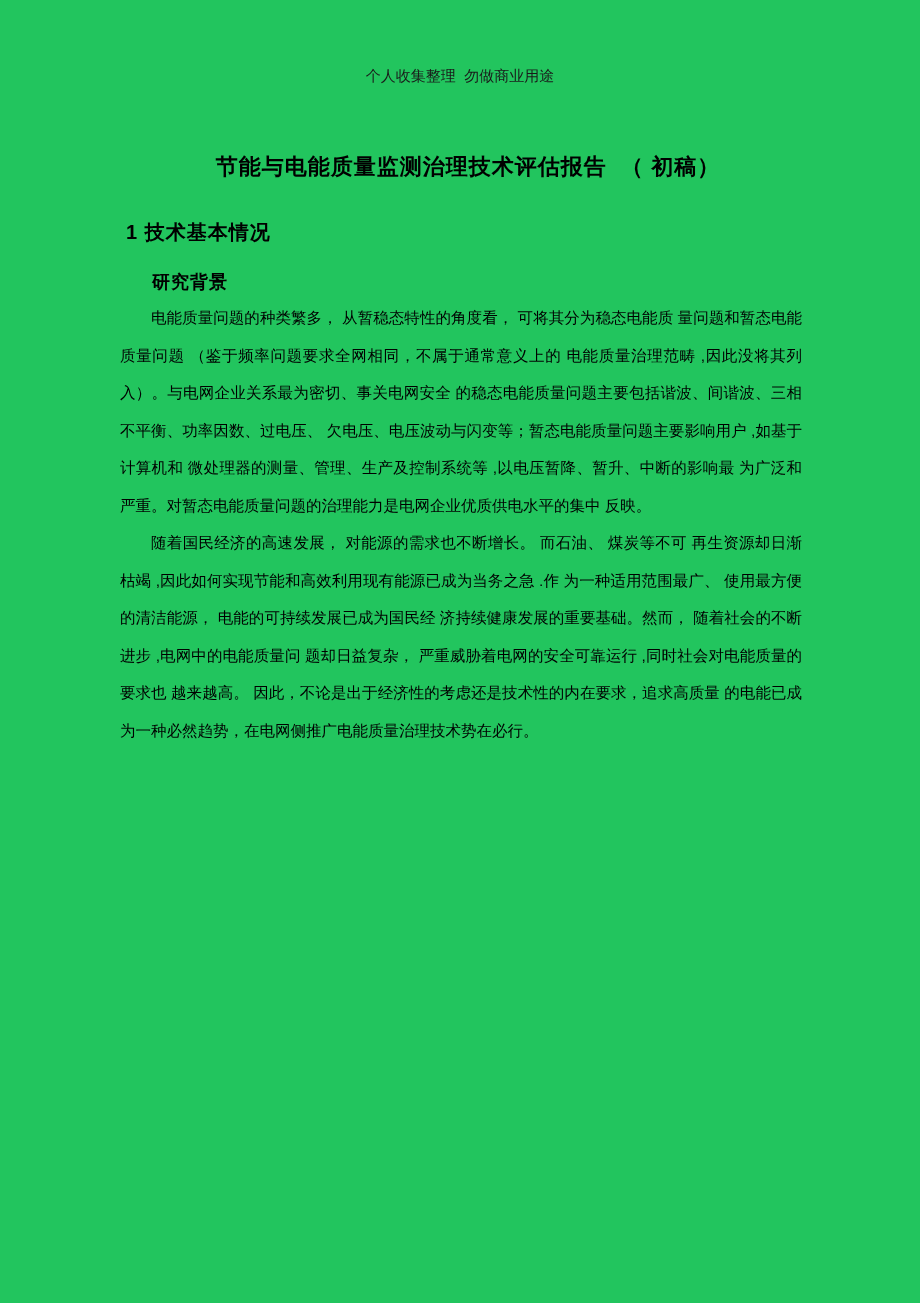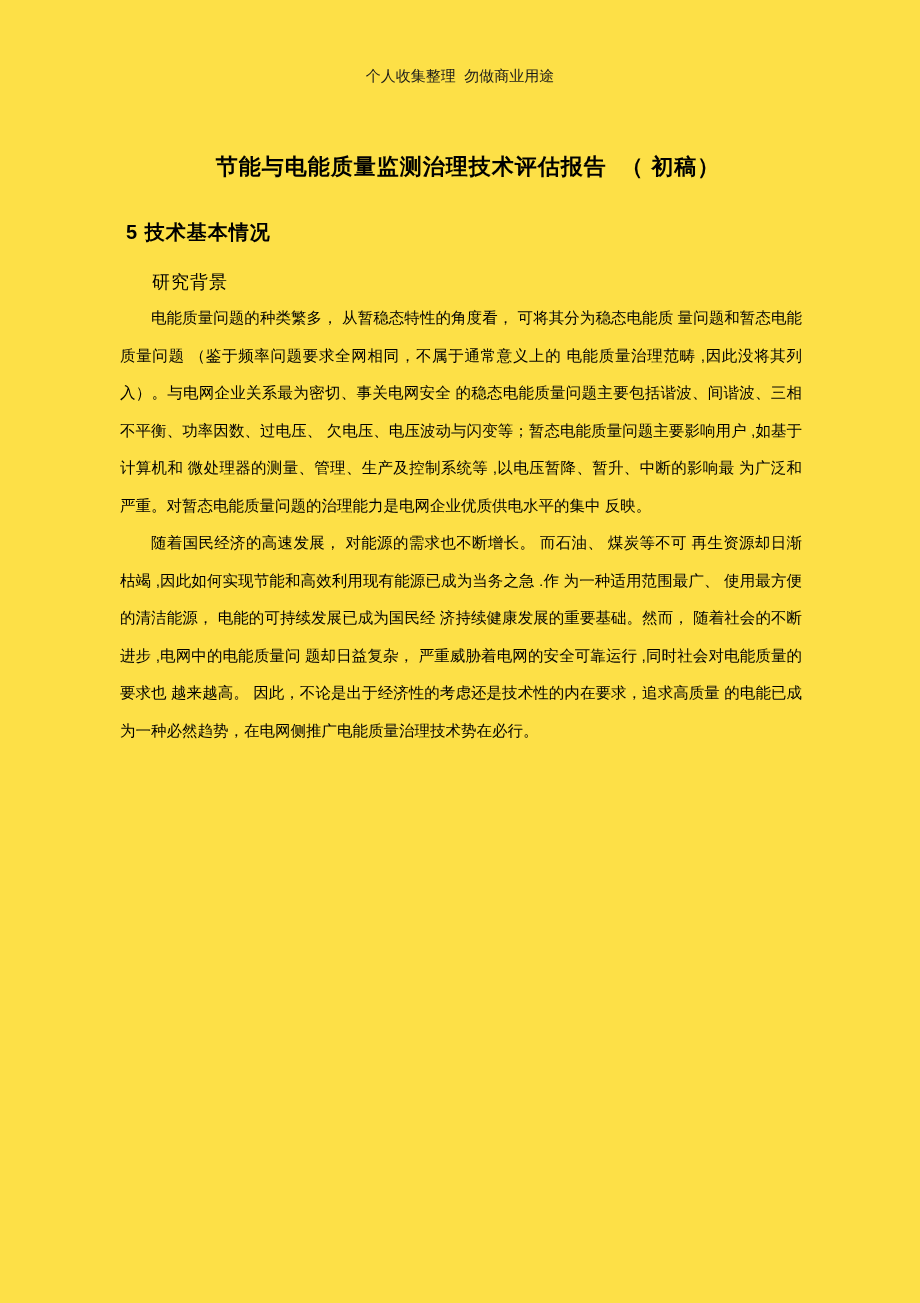--- a/index.html
+++ b/index.html
@@ -4,21 +4,21 @@
   <style>
     html, body {
       margin: 0;
       padding: 0;
       background: #ffffff;
     }
     .page {
       position: relative;
       width: 920px;
       height: 1303px;
-      background: #fde047;
+      background: #22c55e;
       color: #000000;
       font-family: "Liberation Sans", "DejaVu Sans", sans-serif;
       overflow: hidden;
     }
     .header-note {
       position: absolute;
       top: 67px;
       left: 0;
       width: 100%;
       text-align: center;
@@ -47,21 +47,21 @@
       font-size: 20px;
       font-weight: bold;
       letter-spacing: 1px;
     }
     .subsection-heading {
       position: absolute;
       top: 270px;
       left: 152px;
       margin: 0;
       font-size: 18px;
-      font-weight: normal;
+      font-weight: bold;
       letter-spacing: 1px;
     }
     .body-text {
       position: absolute;
       top: 299px;
       left: 120px;
       width: 682px;
       font-size: 15.5px;
       line-height: 37.5px;
       text-align: justify;
@@ -76,21 +76,21 @@
   </style>
 </head>
 <body>
 
 <div class="page">
 
   <div class="header-note">个人收集整理  勿做商业用途</div>
 
   <h1 class="doc-title">节能与电能质量监测治理技术评估报告  （ 初稿）</h1>
 
-  <h2 class="section-heading">5 技术基本情况</h2>
+  <h2 class="section-heading">1 技术基本情况</h2>
 
   <h3 class="subsection-heading">研究背景</h3>
 
   <div class="body-text">
     <p class="para">电能质量问题的种类繁多， 从暂稳态特性的角度看， 可将其分为稳态电能质 量问题和暂态电能质量问题 （鉴于频率问题要求全网相同，不属于通常意义上的 电能质量治理范畴 ,因此没将其列入）。与电网企业关系最为密切、事关电网安全 的稳态电能质量问题主要包括谐波、间谐波、三相不平衡、功率因数、过电压、 欠电压、电压波动与闪变等；暂态电能质量问题主要影响用户 ,如基于计算机和 微处理器的测量、管理、生产及控制系统等 ,以电压暂降、暂升、中断的影响最 为广泛和严重。对暂态电能质量问题的治理能力是电网企业优质供电水平的集中 反映。</p>
     <p class="para">随着国民经济的高速发展， 对能源的需求也不断增长。 而石油、 煤炭等不可 再生资源却日渐枯竭 ,因此如何实现节能和高效利用现有能源已成为当务之急 .作 为一种适用范围最广、 使用最方便的清洁能源， 电能的可持续发展已成为国民经 济持续健康发展的重要基础。然而， 随着社会的不断进步 ,电网中的电能质量问 题却日益复杂， 严重威胁着电网的安全可靠运行 ,同时社会对电能质量的要求也 越来越高。 因此，不论是出于经济性的考虑还是技术性的内在要求，追求高质量 的电能已成为一种必然趋势，在电网侧推广电能质量治理技术势在必行。</p>
   </div>
 
 </div>
 

